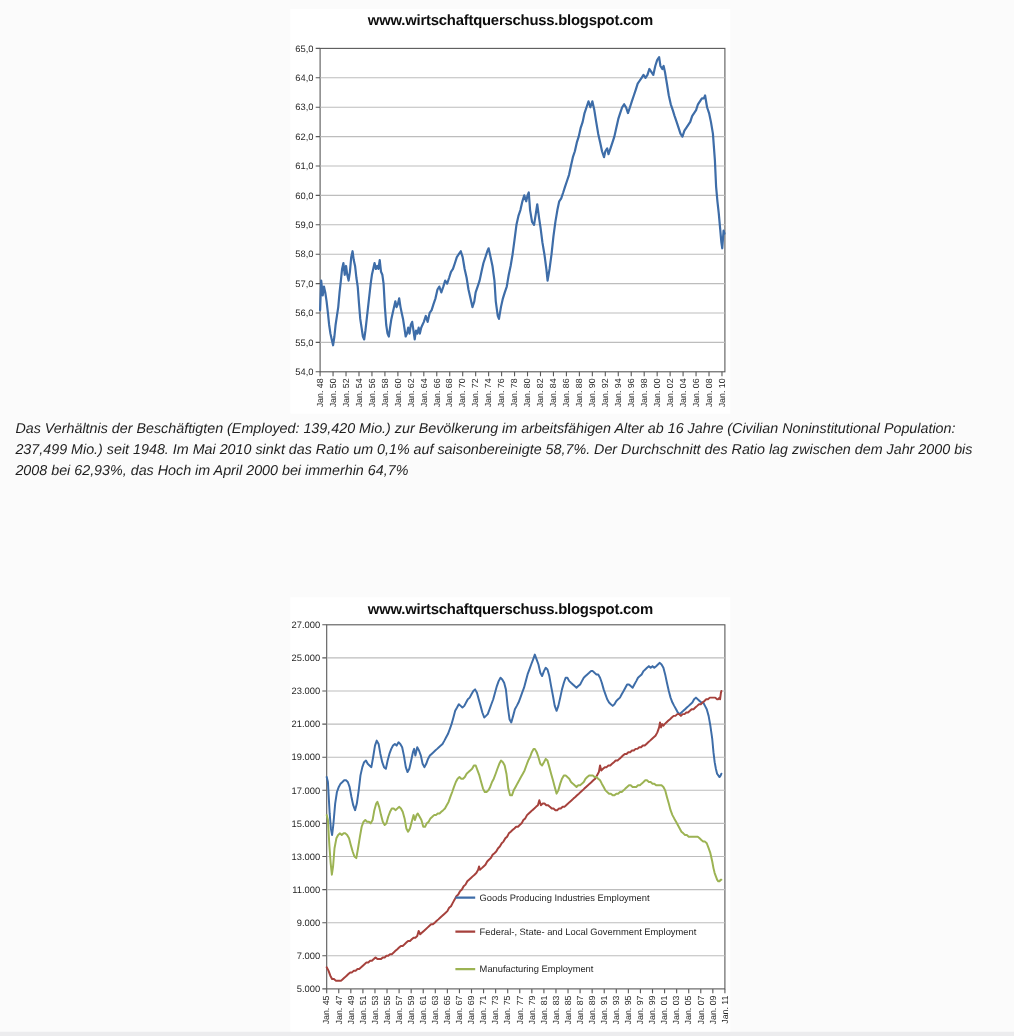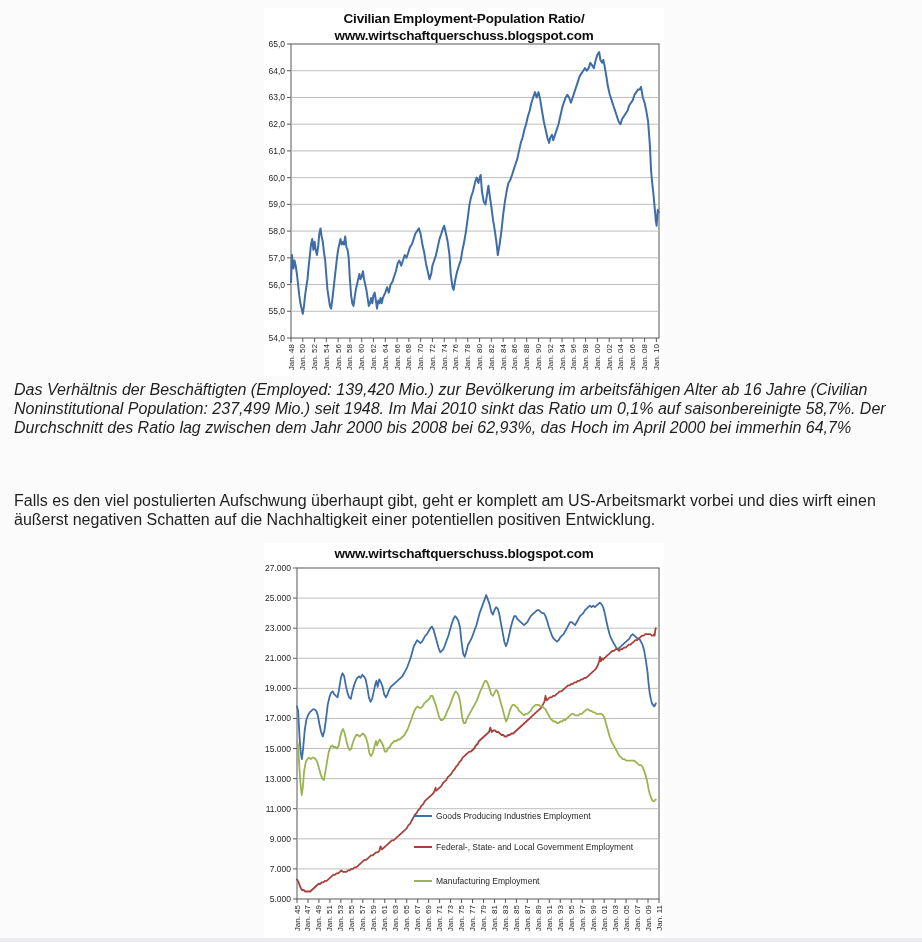--- a/index.html
+++ b/index.html
@@ -6,35 +6,34 @@
   body{background:#f2f2f2;}
   .page{position:relative;width:922px;height:942px;background:#fbfbfb;overflow:hidden;
         font-family:"Liberation Sans",sans-serif;}
   .chart-card{position:absolute;background:#ffffff;}
   .card-1{left:264px;top:8px;width:400px;height:368px;}
   .card-2{left:264px;top:543px;width:400px;height:395px;}
   .chart-title-block{position:absolute;top:2px;left:0;width:100%;text-align:center;z-index:2;}
   .chart-title{font-size:13.5px;font-weight:bold;color:#0d0d0d;line-height:17px;letter-spacing:-0.2px;}
   .chart-card svg{position:absolute;left:0;top:0;z-index:1;}
   svg text{font-family:"Liberation Sans",sans-serif;}
-  .para{position:absolute;left:14px;width:896px;margin:0;font-size:16px;line-height:19px;color:#1f1f1f;}
+  .para{position:absolute;left:14px;width:896px;margin:0;font-size:13px;line-height:19px;color:#1f1f1f;}
   .para.italic{font-style:italic;}
   .para-1{top:380px;}
   .para-2{top:453px;}
   .para-3{top:491px;}
   .bottom-strip{position:absolute;left:0;bottom:0;width:100%;height:4px;background:#ececee;}
 </style>
 </head>
 <body>
 
 <div class="page">
 
   <div class="chart-card card-1">
     <div class="chart-title-block">
-      <div class="chart-title">Civilian Employment-Population Ratio/</div>
       <div class="chart-title">www.wirtschaftquerschuss.blogspot.com</div>
     </div>
     <svg id="svg-chart1" width="400" height="368" viewBox="0 0 400 368">
         <rect x="27" y="36" width="368" height="294" fill="#ffffff" stroke="#595959" stroke-width="1"></rect>
         <line x1="23" y1="330" x2="27" y2="330" stroke="#595959" stroke-width="1"></line>
         <text x="21" y="333" text-anchor="end" font-size="8.5" fill="#262626">54,0</text>
         <line x1="27" y1="303.27272727272725" x2="395" y2="303.27272727272725" stroke="#bdbdbd" stroke-width="1"></line>
         <line x1="23" y1="303.27272727272725" x2="27" y2="303.27272727272725" stroke="#595959" stroke-width="1"></line>
         <text x="21" y="306.27272727272725" text-anchor="end" font-size="8.5" fill="#262626">55,0</text>
         <line x1="27" y1="276.54545454545456" x2="395" y2="276.54545454545456" stroke="#bdbdbd" stroke-width="1"></line>
@@ -128,21 +127,20 @@
         <text x="371.27742193754983" y="336" text-anchor="end" font-size="8" fill="#262626" transform="rotate(-90 371.27742193754983 336)">Jan. 06</text>
         <line x1="380.5628502802239" y1="330" x2="380.5628502802239" y2="334" stroke="#595959" stroke-width="1"></line>
         <text x="383.0628502802239" y="336" text-anchor="end" font-size="8" fill="#262626" transform="rotate(-90 383.0628502802239 336)">Jan. 08</text>
         <line x1="392.348278622898" y1="330" x2="392.348278622898" y2="334" stroke="#595959" stroke-width="1"></line>
         <text x="394.848278622898" y="336" text-anchor="end" font-size="8" fill="#262626" transform="rotate(-90 394.848278622898 336)">Jan. 10</text>
         <polyline points="27.0,273.9 28.0,247.1 29.4,260.5 30.5,252.5 31.7,257.8 32.9,265.9 34.1,276.5 35.2,287.2 36.4,295.3 37.6,300.6 38.8,305.9 40.0,297.9 41.1,287.2 42.3,279.2 43.5,271.2 44.7,257.8 45.9,247.1 47.0,236.5 48.2,231.1 49.4,241.8 50.6,233.8 51.7,241.8 52.9,247.1 54.1,239.1 55.3,225.8 56.5,220.4 57.6,228.4 58.8,233.8 60.0,244.5 61.2,252.5 62.4,268.5 63.5,281.9 64.7,289.9 65.9,297.9 67.1,300.6 68.2,292.6 69.4,281.9 70.6,271.2 71.8,260.5 73.0,249.8 74.1,241.8 75.3,236.5 76.5,231.1 77.7,236.5 78.9,233.8 80.0,236.5 81.2,228.4 82.4,239.1 83.6,241.8 84.7,249.8 85.9,271.2 87.1,287.2 88.3,295.3 89.5,297.9 90.6,289.9 91.8,281.9 93.0,276.5 94.2,271.2 95.4,265.9 96.5,271.2 97.7,268.5 98.9,263.2 100.1,271.2 101.2,276.5 102.4,281.9 103.6,289.9 104.8,297.9 106.0,295.3 107.1,289.9 108.3,295.3 109.5,287.2 110.7,284.6 111.9,292.6 113.0,300.6 114.2,292.6 115.4,295.3 116.6,289.9 117.7,295.3 118.9,289.9 120.1,287.2 121.3,284.6 123.1,279.2 124.8,284.6 126.6,276.5 128.4,273.9 130.1,268.5 131.9,263.2 133.7,255.2 135.4,252.5 137.2,257.8 139.0,252.5 140.7,247.1 142.5,249.8 144.3,244.5 146.0,239.1 147.8,236.5 149.6,231.1 151.3,225.8 153.1,223.1 154.9,220.4 156.6,225.8 158.4,236.5 160.2,244.5 161.9,255.2 163.7,263.2 165.5,271.2 167.2,265.9 168.4,257.8 170.2,252.5 172.0,247.1 173.7,239.1 175.5,231.1 177.3,225.8 179.0,220.4 180.2,217.7 182.0,225.8 183.7,233.8 185.5,247.1 186.7,265.9 188.5,279.2 189.6,281.9 191.4,271.2 193.2,263.2 194.9,257.8 196.7,252.5 198.5,241.8 200.2,233.8 202.0,223.1 203.8,209.7 205.5,196.4 207.3,188.3 209.1,183.0 210.9,175.0 212.6,169.6 214.4,175.0 215.6,169.6 216.7,167.0 217.9,183.0 219.7,193.7 221.5,196.4 223.2,185.7 224.4,177.7 226.2,191.0 227.4,199.0 229.1,212.4 230.9,223.1 232.7,236.5 233.8,247.1 235.6,236.5 237.4,223.1 239.1,207.1 240.9,193.7 242.7,183.0 244.4,175.0 246.2,172.3 248.0,167.0 249.7,161.6 251.5,156.3 253.3,150.9 255.0,142.9 256.8,134.9 258.6,129.5 260.4,121.5 262.1,116.2 263.9,108.2 265.7,102.8 267.4,94.8 269.2,89.5 271.0,84.1 272.7,89.5 274.5,84.1 276.3,92.1 278.0,102.8 279.8,113.5 281.6,121.5 283.3,129.5 285.1,134.9 286.3,129.5 288.0,126.9 289.2,132.2 291.0,126.9 292.8,121.5 294.5,116.2 296.3,108.2 298.1,100.1 299.8,94.8 301.6,89.5 303.4,86.8 305.1,89.5 306.9,94.8 308.7,89.5 310.4,84.1 312.2,78.8 314.0,73.4 315.7,68.1 317.5,65.4 319.3,62.7 321.0,60.1 322.8,62.7 324.6,60.1 326.3,54.7 328.1,57.4 329.9,60.1 331.7,52.0 333.4,46.7 335.2,44.0 336.4,52.0 338.1,54.7 339.3,52.0 340.5,57.4 342.3,68.1 344.0,78.8 345.8,86.8 347.6,92.1 349.3,97.5 351.1,102.8 352.9,108.2 354.6,113.5 356.4,116.2 358.2,110.8 359.9,108.2 361.7,105.5 363.5,102.8 365.2,97.5 367.0,94.8 368.8,92.1 370.5,86.8 372.3,84.1 374.1,81.4 375.8,81.4 377.0,78.8 378.8,89.5 380.6,94.8 382.3,102.8 384.1,113.5 385.9,137.6 387.0,161.6 388.2,175.0 389.4,185.7 390.6,199.0 391.8,212.4 392.6,217.7 393.8,201.7 394.6,204.4" fill="none" stroke="#3E6DA8" stroke-width="2" stroke-linejoin="round" stroke-linecap="round"></polyline>
       </svg>
   </div>
 
   <p class="para italic para-1">Das Verhältnis der Beschäftigten (Employed: 139,420 Mio.) zur Bevölkerung im arbeitsfähigen Alter ab 16 Jahre (Civilian Noninstitutional Population: 237,499 Mio.) seit 1948. Im Mai 2010 sinkt das Ratio um 0,1% auf saisonbereinigte 58,7%. Der Durchschnitt des Ratio lag zwischen dem Jahr 2000 bis 2008 bei 62,93%, das Hoch im April 2000 bei immerhin 64,7%</p>
-  <p class="para para-3">Falls es den viel postulierten Aufschwung überhaupt gibt, geht er komplett am US-Arbeitsmarkt vorbei und dies wirft einen äußerst negativen Schatten auf die Nachhaltigkeit einer potentiellen positiven Entwicklung.</p>
 
   <div class="chart-card card-2">
     <div class="chart-title-block">
       <div class="chart-title">www.wirtschaftquerschuss.blogspot.com</div>
     </div>
     <svg id="svg-chart2" width="400" height="395" viewBox="0 0 400 395">
         <rect x="33" y="25" width="362" height="331" fill="#ffffff" stroke="#595959" stroke-width="1"></rect>
         <line x1="29" y1="356" x2="33" y2="356" stroke="#595959" stroke-width="1"></line>
         <text x="27" y="359" text-anchor="end" font-size="8.5" fill="#262626">5.000</text>
         <line x1="33" y1="325.9090909090909" x2="395" y2="325.9090909090909" stroke="#bdbdbd" stroke-width="1"></line>

